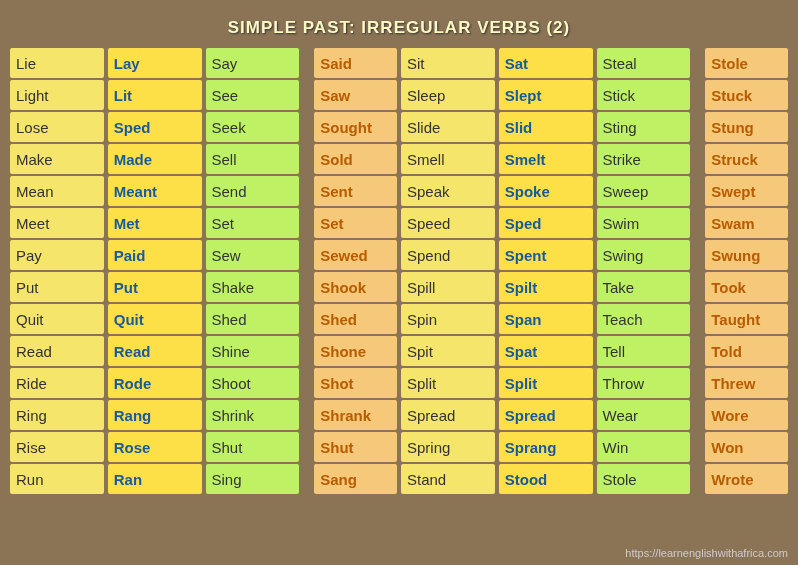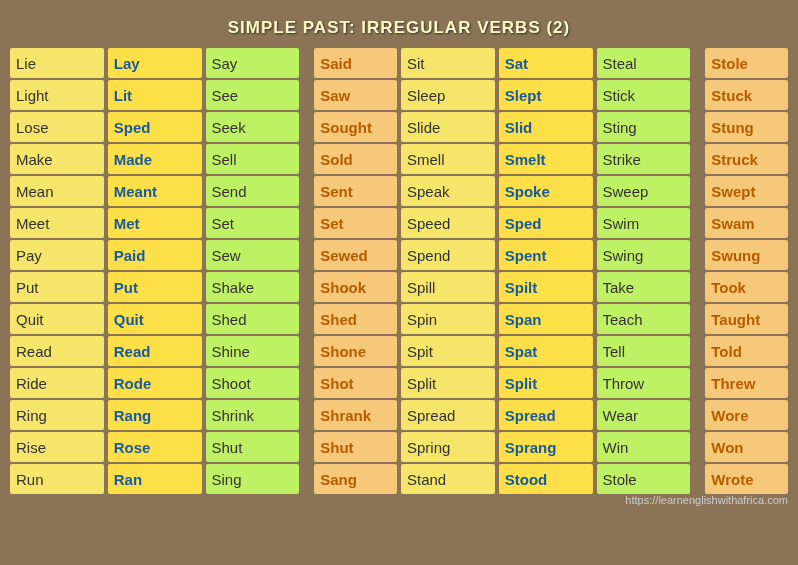--- a/index.html
+++ b/index.html
@@ -63,21 +63,22 @@
       background: #F5C87A;
       color: #b85c00;
       font-weight: bold;
       margin-left: 11px;
     }
     .watermark {
       color: #ccc;
       font-size: 11px;
       text-align: right;
       width: 100%;
-      padding-top: 0;
+      padding-top: 20px;
+      margin-top: 33px;
     }
   </style>
 </head>
 <body>
 
 <div class="title">SIMPLE PAST: IRREGULAR VERBS (2)</div>
 
 <div class="table-container">
 <div class="col col-yellow">
       <div class="cell">Lie</div>

